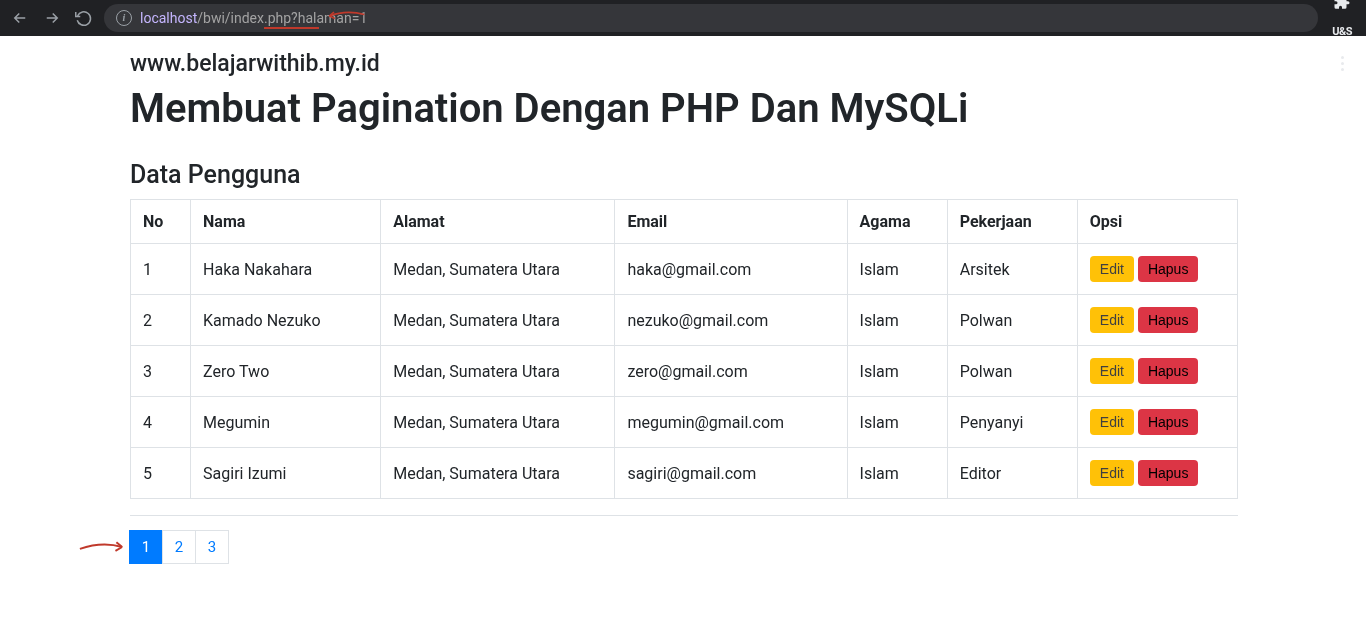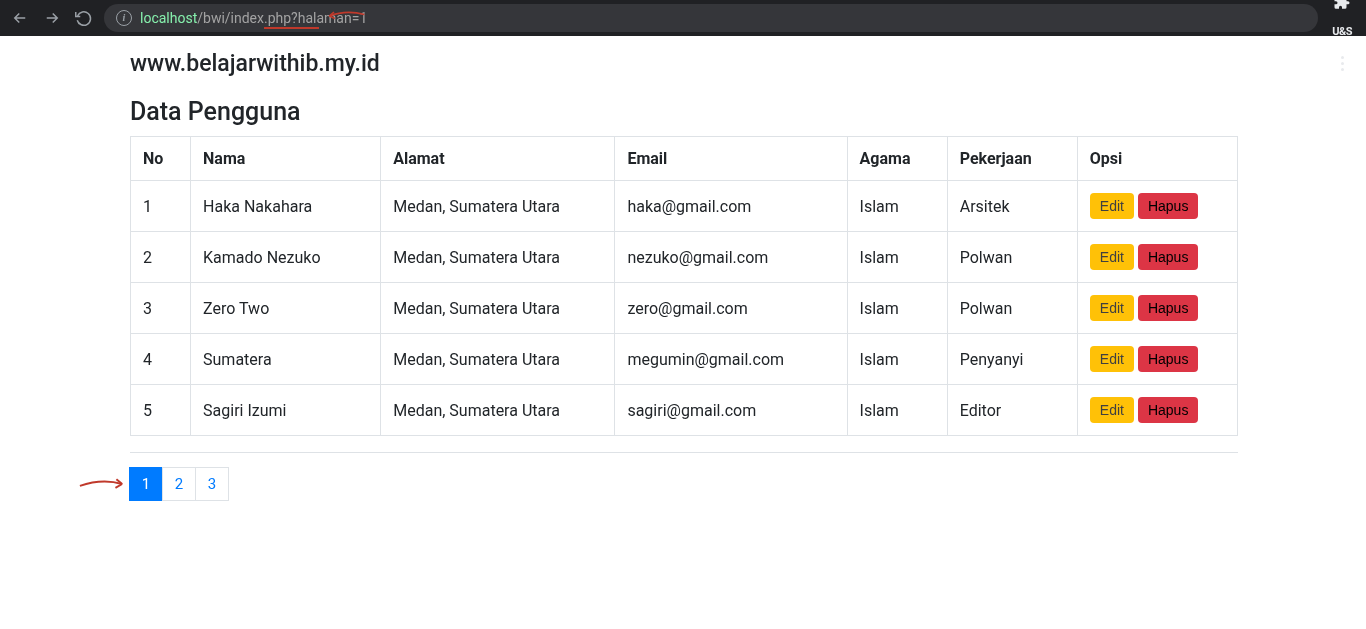--- a/index.html
+++ b/index.html
@@ -50,21 +50,21 @@
       display: flex;
       align-items: center;
       justify-content: center;
       font-size: 10px;
       color: #9aa0a6;
       font-family: serif;
       font-style: italic;
       font-weight: bold;
       line-height: 1;
     }
-    .url-host { color: #86efac; text-align: center; }
+    .url-host { color: #c4b5fd; text-align: center; }
     .url-path { color: #a3a3a3; }
     .url-underline {
       position: absolute;
       top: 23px;
       left: 160px;
       width: 55px;
       height: 2px;
       background: #c0392b;
     }
     .annot-arrow-url {
@@ -108,21 +108,21 @@
       background: #e8eaed;
       border-radius: 50%;
     }
     .page {
       padding: 14px 0 20px 130px;
       color: #212529;
     }
     .site-url {
       font-size: 23px;
       font-weight: 500;
-      margin-bottom: 20px;
+      margin-bottom: 8px;
     }
     h1 {
       font-size: 40px;
       font-weight: 600;
       margin-bottom: 28px;
     }
     h3 {
       font-size: 25px;
       font-weight: 500;
       margin-bottom: 10px;
@@ -240,20 +240,21 @@
     <div class="menu-dots">
       <span></span>
         <span></span>
         <span></span>
     </div>
   </div>
 </div>
 
 <div class="page">
   <div class="site-url">www.belajarwithib.my.id</div>
+  <h1>Membuat Pagination Dengan PHP Dan MySQLi</h1>
   <h3>Data Pengguna</h3>
 
   <table>
     <thead>
       <tr>
         <th class="col-no">No</th>
         <th class="col-nama">Nama</th>
         <th class="col-alamat">Alamat</th>
         <th class="col-email">Email</th>
         <th class="col-agama">Agama</th>
@@ -284,21 +285,21 @@
           <td>3</td>
           <td>Zero Two</td>
           <td>Medan, Sumatera Utara</td>
           <td>zero@gmail.com</td>
           <td>Islam</td>
           <td>Polwan</td>
           <td><button class="btn btn-edit">Edit</button><button class="btn btn-hapus" style="margin-left: 4px;">Hapus</button></td>
         </tr>
         <tr>
           <td>4</td>
-          <td>Sumatera</td>
+          <td>Megumin</td>
           <td>Medan, Sumatera Utara</td>
           <td>megumin@gmail.com</td>
           <td>Islam</td>
           <td>Penyanyi</td>
           <td><button class="btn btn-edit">Edit</button><button class="btn btn-hapus" style="margin-left: 4px;">Hapus</button></td>
         </tr>
         <tr>
           <td>5</td>
           <td>Sagiri Izumi</td>
           <td>Medan, Sumatera Utara</td>

